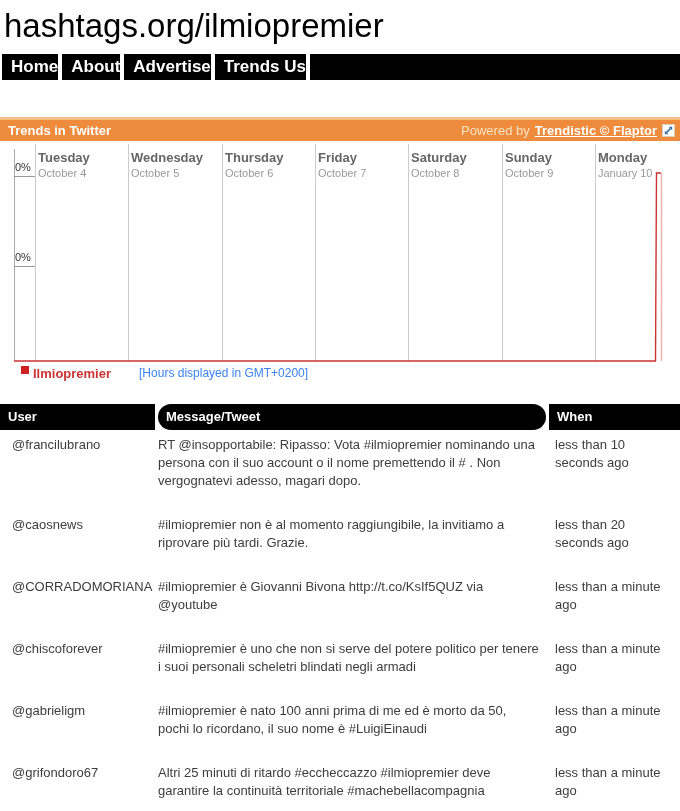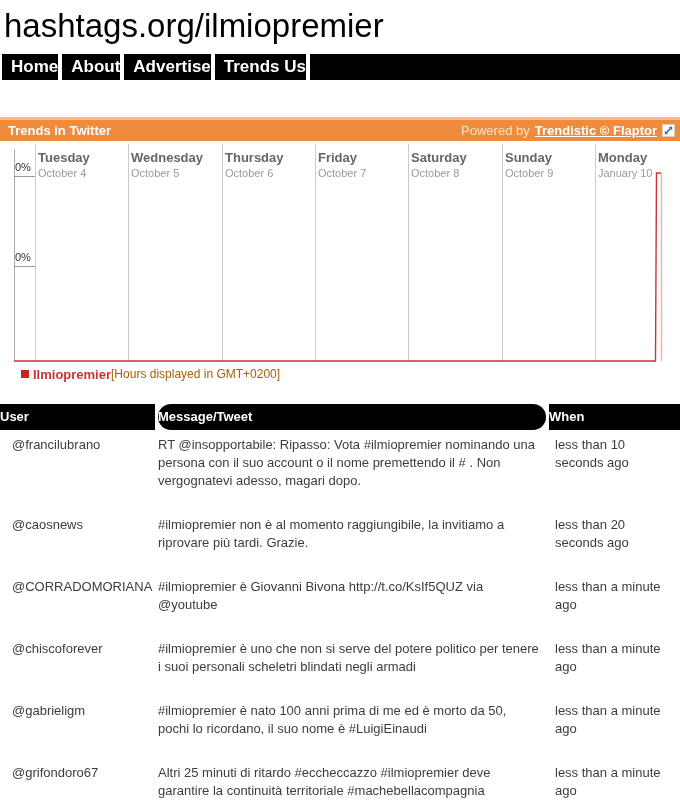--- a/index.html
+++ b/index.html
@@ -32,29 +32,29 @@
   .chart-days > div:nth-of-type(5){left:411px;}
   .chart-days > div:nth-of-type(6){left:505px;}
   .chart-days > div:nth-of-type(7){left:598px;}
   .day-name{font-size:13px;font-weight:bold;color:#666;}
   .day-date{font-size:11px;color:#999;margin-top:2px;}
   .ytick{position:absolute;left:15px;font-size:11px;color:#333;}
   .ytick.t1{top:20px;}
   .ytick.t2{top:110px;}
 
   
-  .legend{display:flex;align-items:center;margin:2px 0 0 21px;height:16px;}
+  .legend{display:flex;align-items:flex-start;margin:2px 0 0 21px;height:16px;}
   .legend-swatch{width:8px;height:8px;background:#cc2222;display:inline-block;}
   .legend-label{color:#cc3333;font-weight:bold;font-size:13px;margin-left:4px;}
-  .legend-note{color:#a16207;font-size:12px;margin-left:0;}
+  .legend-note{color:#3b82f6;font-size:12px;margin-left:28px;}
 
   
   .table{margin-top:22px;}
   .thead{display:flex;gap:3px;height:26px;}
-  .th{background:#000;color:#fff;font-size:13px;font-weight:bold;line-height:26px;box-sizing:border-box;}
+  .th{background:#000;color:#fff;font-size:13px;font-weight:bold;line-height:26px;padding-left:8px;box-sizing:border-box;}
   .th-user{width:155px;}
   .th-msg{width:388px;border-radius:13px;}
   .th-when{flex:1;}
   .tbody{padding-top:6px;}
   .trow{display:flex;margin-bottom:26px;font-size:13px;line-height:18px;color:#3d3d3d;}
   .td-user{width:158px;padding-left:12px;box-sizing:border-box;}
   .td-msg{width:394px;padding-right:12px;box-sizing:border-box;}
   .td-when{width:122px;padding-left:3px;box-sizing:border-box;}
 </style>
 </head>

